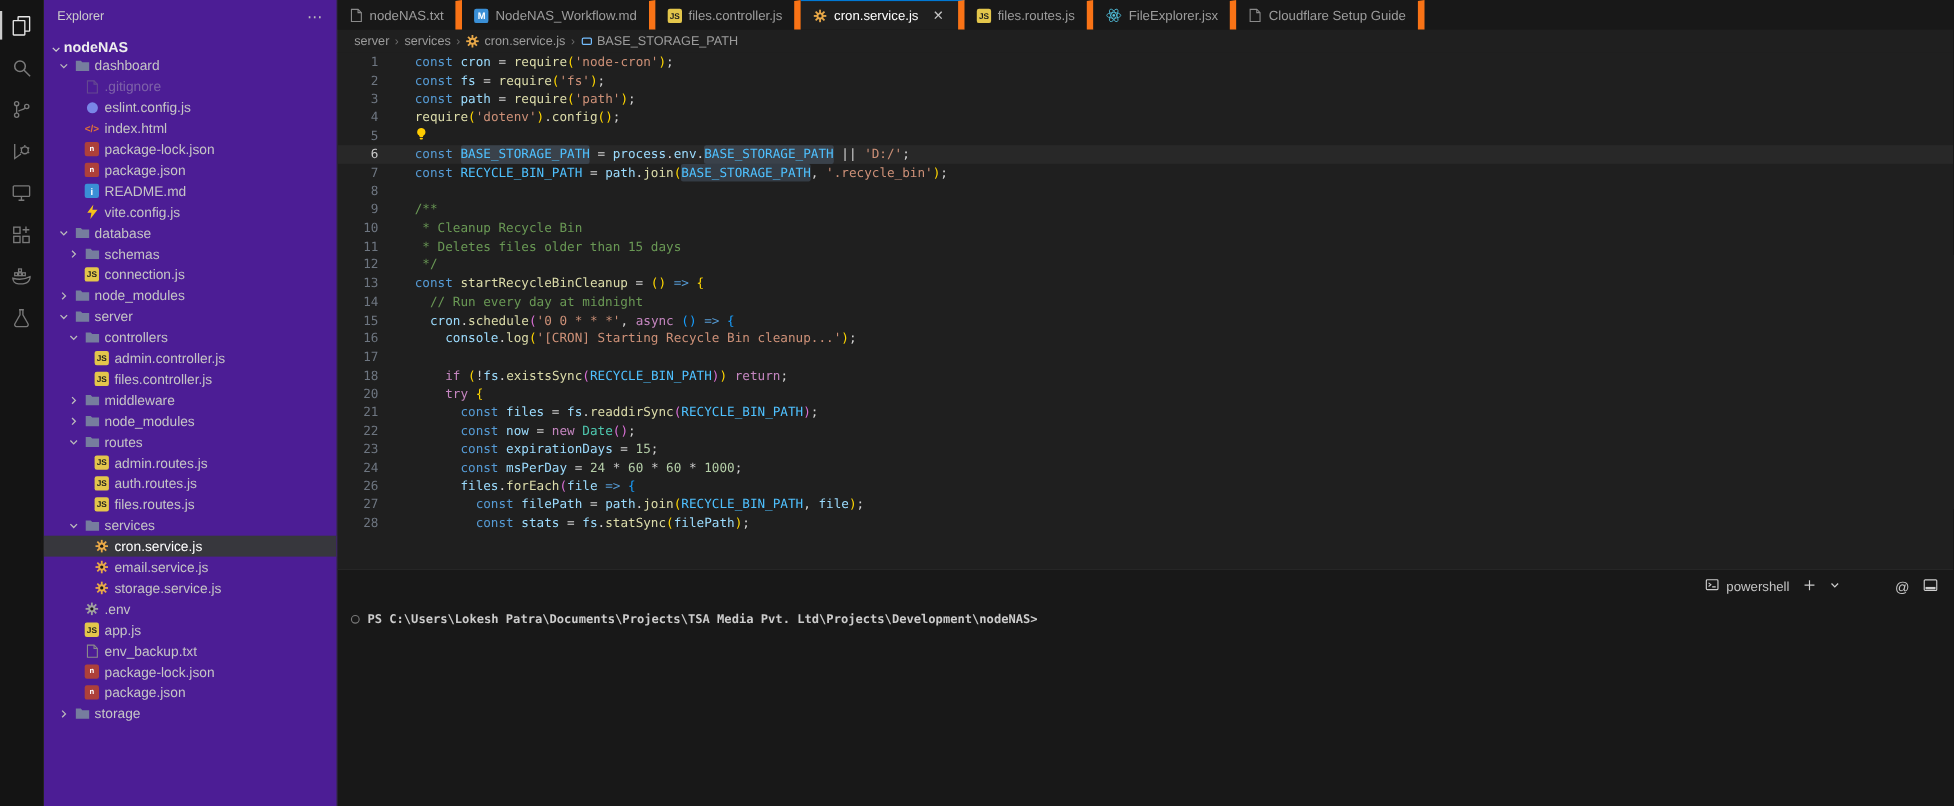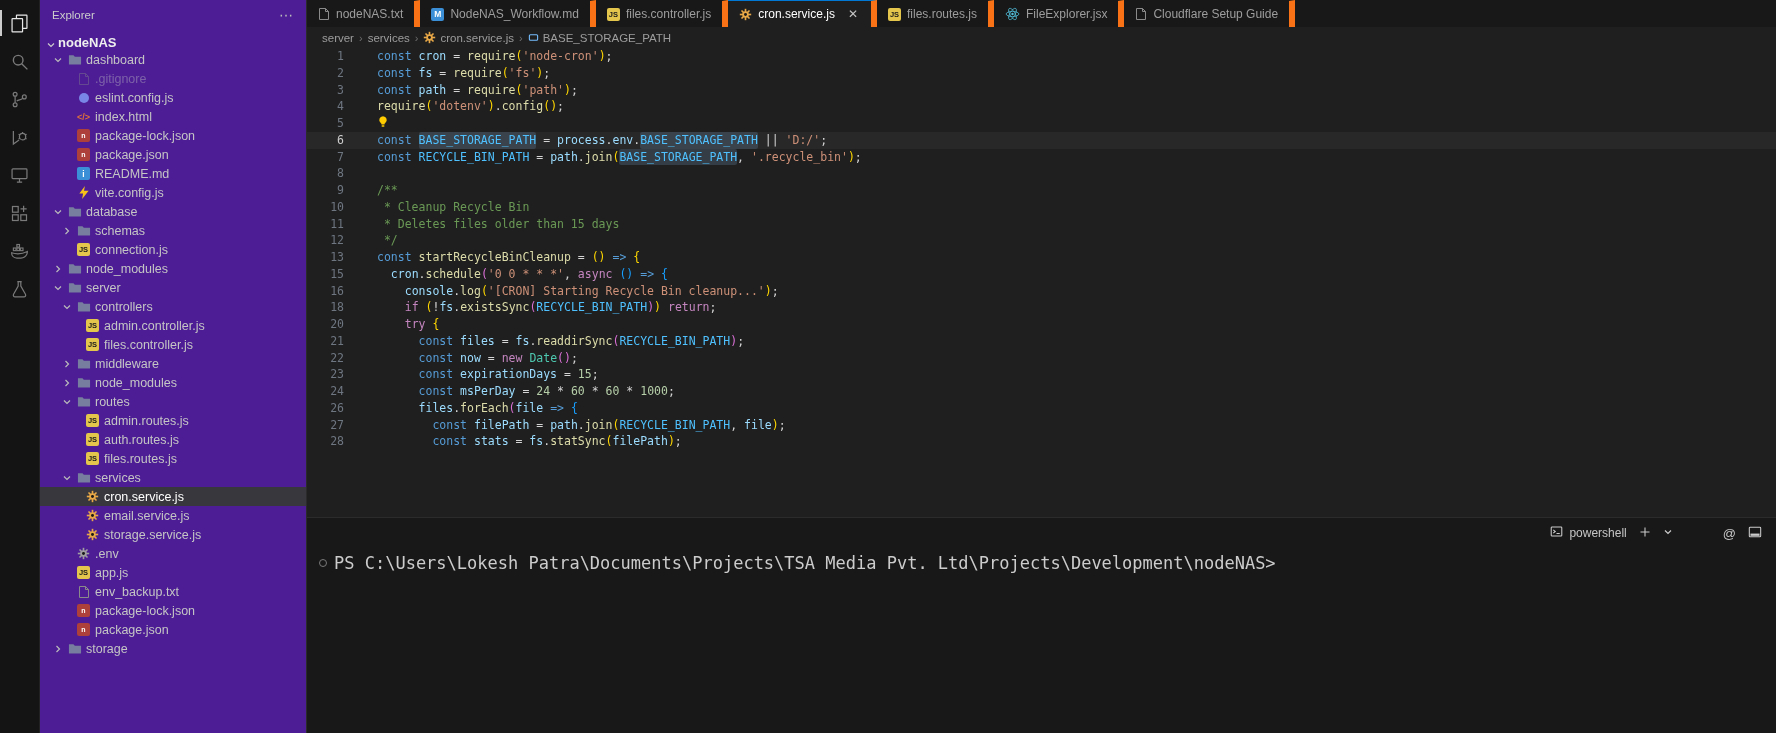--- a/index.html
+++ b/index.html
@@ -63,21 +63,21 @@
 
   
   .panel { height:216px; background:#181818; border-top:1px solid #2b2b2b; display:flex; flex-direction:column; flex:none; }
   .panel-header { height:30px; display:flex; align-items:center; padding:0 14px 0 14px; flex:none; }
   .panel-tabs { display:flex; gap:6px; font-size:11.5px; color:#9d9d9d; }
   .ptab { padding:3px 9px; border-radius:3px; cursor:pointer; }
   .ptab.active { background:#434343; color:#ffffff; }
   .panel-actions { margin-left:auto; display:flex; align-items:center; gap:12px; color:#c5c5c5; font-size:12px; }
   .pa-shell { display:flex; align-items:center; gap:6px; cursor:pointer; }
   .pa-gap { width:26px; }
-  .terminal { flex:1; padding:6px 0 0 12px; font-family:"DejaVu Sans Mono", monospace; font-size:17px; color:#cccccc; }
+  .terminal { flex:1; padding:6px 0 0 12px; font-family:"DejaVu Sans Mono", monospace; font-size:11px; color:#cccccc;font-weight:bold; }
   .tline { display:flex; align-items:center; gap:7px; height:17px; }
   .circ { width:8px; height:8px; border:1px solid #7a7a7a; border-radius:50%; flex:none; }
 </style>
 </head>
 <body>
 
 <div class="app">
 
   <div class="activitybar" id="activitybar">
       <div class="ab-item active">
@@ -643,26 +643,34 @@
         </div>
         <div class="line">
           <div class="gutter">12</div>
           <div class="code"><span class="c"> */</span></div>
         </div>
         <div class="line">
           <div class="gutter">13</div>
           <div class="code"><span class="k">const</span><span class="pl"> </span><span class="f">startRecycleBinCleanup</span><span class="pl"> = </span><span class="b1">()</span><span class="pl"> </span><span class="k">=&gt;</span><span class="pl"> </span><span class="b1">{</span></div>
         </div>
         <div class="line">
+          <div class="gutter">14</div>
+          <div class="code"><span class="pl">  </span><span class="c">// Run every day at midnight</span></div>
+        </div>
+        <div class="line">
           <div class="gutter">15</div>
           <div class="code"><span class="pl">  </span><span class="v">cron</span><span class="pl">.</span><span class="f">schedule</span><span class="b2">(</span><span class="s">'0 0 * * *'</span><span class="pl">, </span><span class="ctl">async</span><span class="pl"> </span><span class="b3">()</span><span class="pl"> </span><span class="k">=&gt;</span><span class="pl"> </span><span class="b3">{</span></div>
         </div>
         <div class="line">
           <div class="gutter">16</div>
           <div class="code"><span class="pl">    </span><span class="v">console</span><span class="pl">.</span><span class="f">log</span><span class="b1">(</span><span class="s">'[CRON] Starting Recycle Bin cleanup...'</span><span class="b1">)</span><span class="pl">;</span></div>
+        </div>
+        <div class="line">
+          <div class="gutter">17</div>
+          <div class="code"></div>
         </div>
         <div class="line">
           <div class="gutter">18</div>
           <div class="code"><span class="pl">    </span><span class="ctl">if</span><span class="pl"> </span><span class="b1">(</span><span class="pl">!</span><span class="v">fs</span><span class="pl">.</span><span class="f">existsSync</span><span class="b2">(</span><span class="C">RECYCLE_BIN_PATH</span><span class="b2">)</span><span class="b1">)</span><span class="pl"> </span><span class="ctl">return</span><span class="pl">;</span></div>
         </div>
         <div class="line">
           <div class="gutter">20</div>
           <div class="code"><span class="pl">    </span><span class="ctl">try</span><span class="pl"> </span><span class="b1">{</span></div>
         </div>
         <div class="line">

